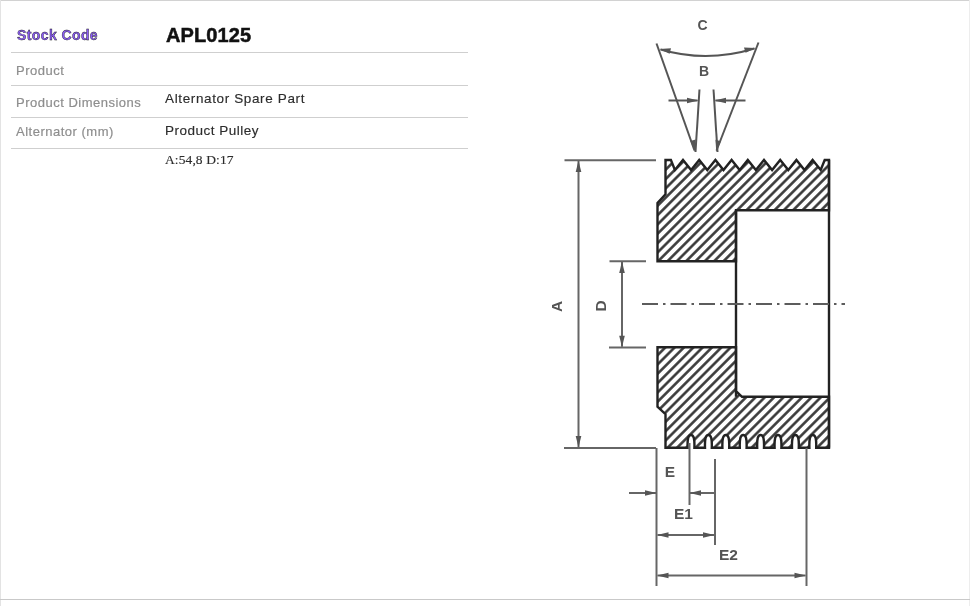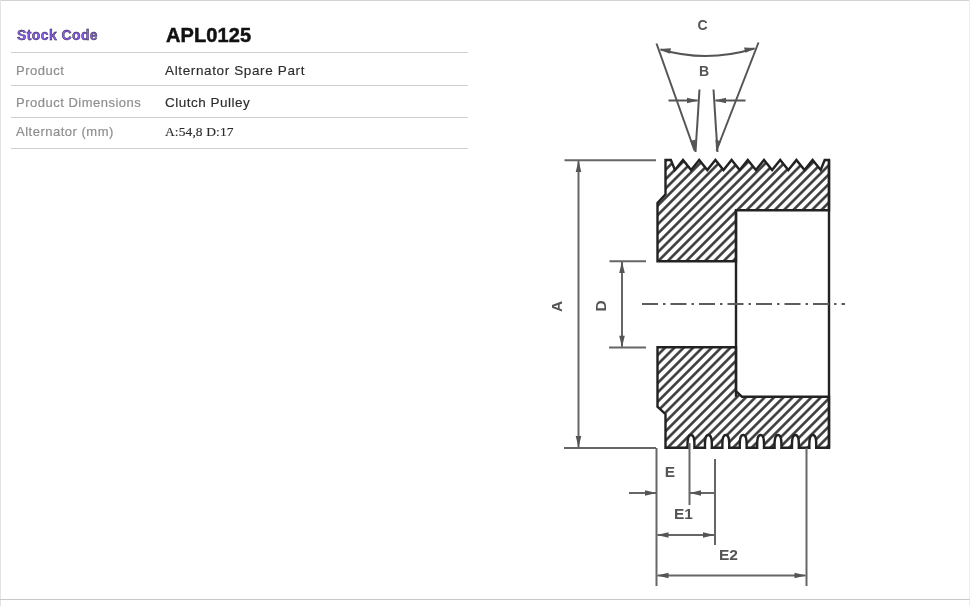--- a/index.html
+++ b/index.html
@@ -1,20 +1,20 @@
 <!DOCTYPE html>
 <html><head>
 <meta charset="utf-8">
 <style>
   html,body{margin:0;padding:0;}
   body{width:970px;height:606px;position:relative;background:#ffffff;
        font-family:"Liberation Sans", sans-serif;overflow:hidden;}
   .abs{position:absolute;}
   .lbl{color:#8e8e8e;font-size:13px;letter-spacing:.5px;-webkit-text-stroke:.2px #8e8e8e;}
-  .val{color:#2c2c2c;font-size:13.5px;letter-spacing:.3px;-webkit-text-stroke:.15px #2c2c2c;}
+  .val{color:#2c2c2c;font-size:13.5px;letter-spacing:.3px;margin-top:28px;-webkit-text-stroke:.15px #2c2c2c;}
   body>div{filter:blur(0.42px);}
   body>svg{filter:blur(0.75px);}
   .div{position:absolute;left:11px;width:457px;height:1px;background:#cfcfcf;}
 </style>
 </head>
 <body>
 
   <div class="abs" style="left:0;top:0;width:970px;height:1px;background:#d2d2d2;"></div>
 
   <div class="abs" style="left:0;top:0;width:1px;height:606px;background:#e3e3e3;"></div>
@@ -30,21 +30,21 @@
   <div class="div" style="top:52px;"></div>
 
   <div class="abs lbl" style="left:16px;top:63px;">Product</div>
 
   <div class="abs val" style="left:165px;top:63px;letter-spacing:.63px;">Alternator Spare Part</div>
 
   <div class="div" style="top:85px;"></div>
 
   <div class="abs lbl" style="left:16px;top:95px;">Product Dimensions</div>
 
-  <div class="abs val" style="left:165px;top:95px;letter-spacing:.5px;">Clutch Pulley</div>
+  <div class="abs val" style="left:165px;top:95px;letter-spacing:.5px;">Product Pulley</div>
 
   <div class="div" style="top:117px;"></div>
 
   <div class="abs lbl" style="left:16px;top:124px;">Alternator (mm)</div>
 
   <div class="abs val" style="left:165px;top:124px;letter-spacing:.1px;font-family:Liberation Serif, serif;">A:54,8 D:17</div>
 
   <div class="div" style="top:148px;"></div>
 
   <svg class="abs" style="left:0;top:0;" width="970" height="606" viewBox="0 0 970 606">

